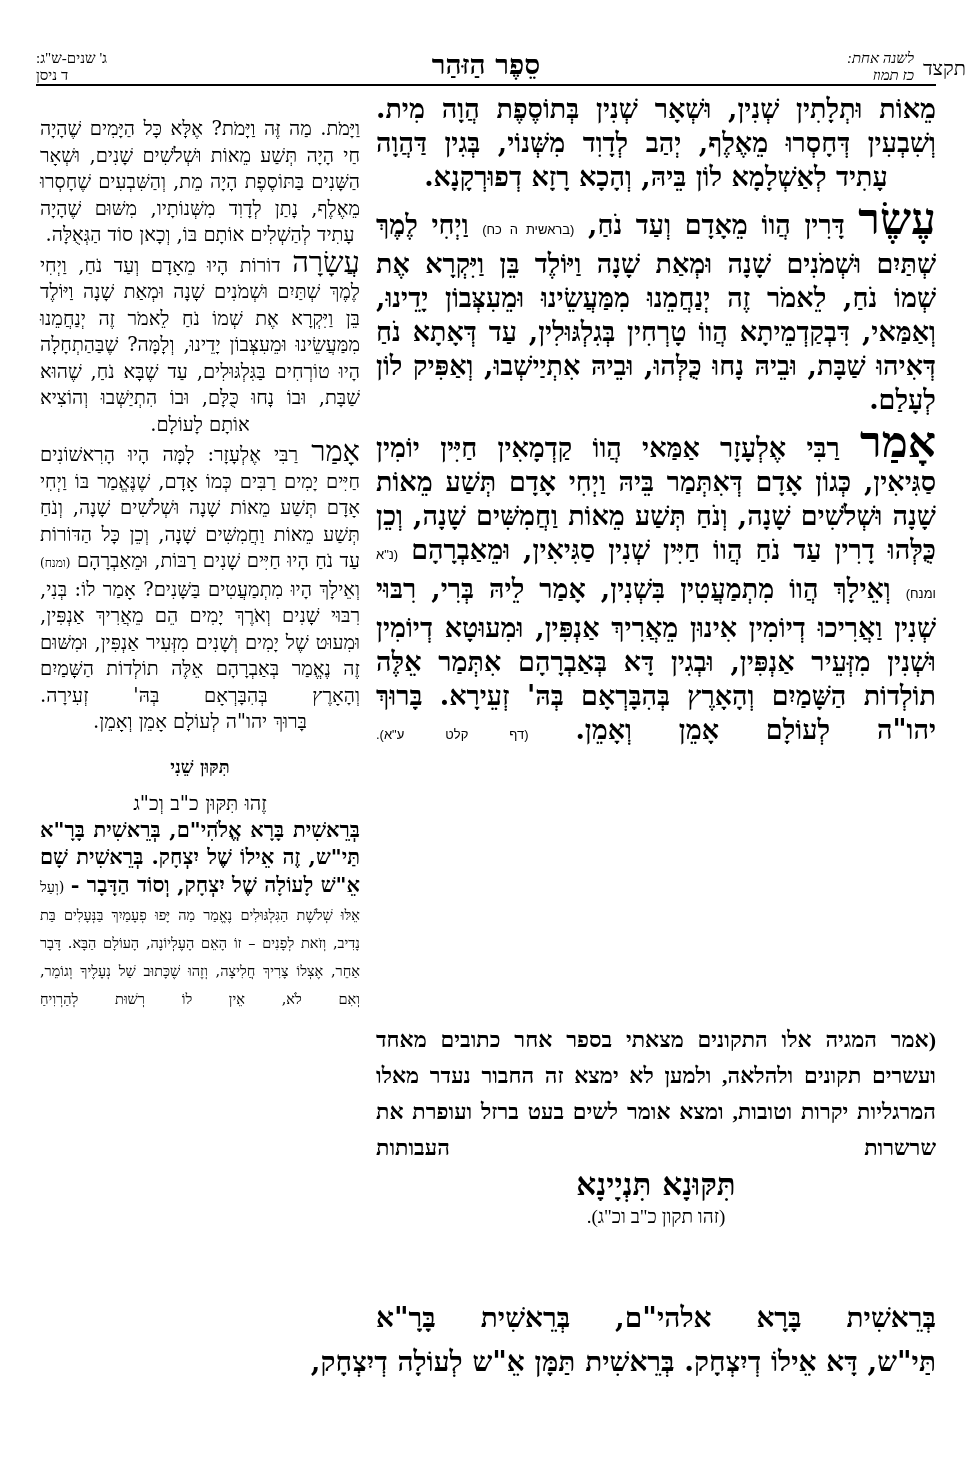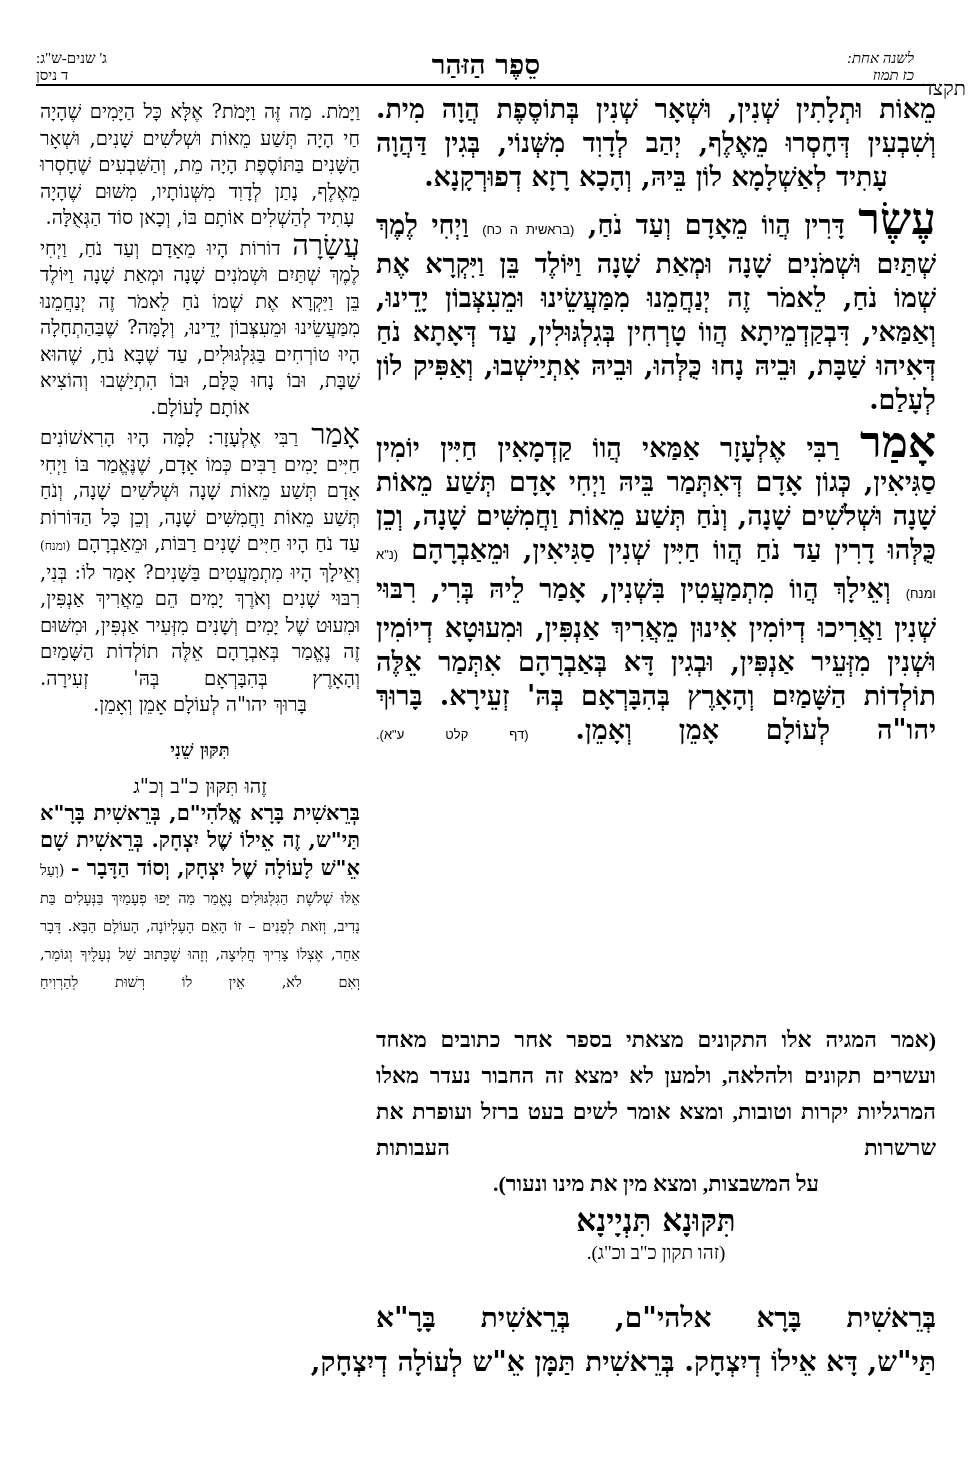--- a/index.html
+++ b/index.html
@@ -1,21 +1,21 @@
 <!DOCTYPE html>
 <html><head>
   <meta charset="utf-8">
   <style>
     html, body { margin: 0; padding: 0; background: #ffffff; }
     body { width: 980px; height: 1470px; overflow: hidden; position: relative; color: #000; }
     .page { position: absolute; left: 0; top: 0; width: 980px; height: 1470px; direction: rtl; }
 
     
     .hdr { position: absolute; top: 50px; left: 36px; width: 900px; height: 34px; border-bottom: 2px solid #000; }
-    .hdr .page-num { position: absolute; right: -30px; top: 6px; font-family: "DejaVu Serif", serif; font-size: 20px; margin-top: 20px; }
+    .hdr .page-num { position: absolute; right: -30px; top: 6px; font-family: "DejaVu Serif", serif; font-size: 20px; }
     .hdr .year-block { position: absolute; right: 22px; top: 0; font-family: "Liberation Serif", serif; font-size: 15px; line-height: 17px; text-align: right; font-style: italic; }
     .hdr .title { position: absolute; left: 0; right: 0; top: -2px; text-align: center; font-family: "DejaVu Serif", serif; font-size: 28px; font-weight: bold; }
     .hdr .three-year { position: absolute; left: 0; top: 0; font-family: "Liberation Serif", serif; font-size: 15px; line-height: 17px; text-align: left; direction: rtl; }
 
     
     .main { position: absolute; top: 92px; right: 44px; width: 560px; font-family: "DejaVu Serif", serif; font-weight: bold; font-size: 27px; line-height: 34px; text-align: justify; text-align-last: justify; }
     .main p { margin: 0 0 8px 0; }
     .main .center-last { text-align-last: center; }
     .main .ref { font-weight: normal; font-size: 13px; font-family: Liberation Sans, sans-serif; }
     .main .big-first { font-size: 44px; }
@@ -23,21 +23,21 @@
     .note { position: absolute; top: 1022px; right: 44px; width: 560px; font-family: "Liberation Serif", serif; font-weight: bold; font-size: 22px; line-height: 36px; text-align: justify; text-align-last: justify; }
     .note p { margin: 0; }
     .note .center { text-align: center; text-align-last: center; }
     .note .heading { text-align: center; text-align-last: center; font-family: "DejaVu Serif", serif; font-size: 31px; line-height: 36px; }
     .note .sub { text-align: center; text-align-last: center; font-weight: normal; font-size: 19px; line-height: 30px; }
 
     .tail { position: absolute; top: 1296px; right: 44px; width: 560px; font-family: "DejaVu Serif", serif; font-weight: bold; font-size: 28px; line-height: 44px; text-align: justify; text-align-last: justify; }
     .tail2 { position: absolute; top: 1340px; right: 44px; width: 900px; font-family: "DejaVu Serif", serif; font-weight: bold; font-size: 28px; line-height: 44px; text-align: justify; text-align-last: right; }
 
     
-    .side { position: absolute; top: 99px; left: 40px; width: 320px; font-family: "DejaVu Serif", serif; font-size: 19.5px; line-height: 26.5px; text-align: justify; text-align-last: justify; }
+    .side { position: absolute; top: 116px; left: 40px; width: 320px; font-family: "DejaVu Serif", serif; font-size: 19.5px; line-height: 26.5px; text-align: justify; text-align-last: justify; }
     .side p { margin: 0; }
     .side .center-last { text-align-last: center; }
     .side .first-word { font-weight: normal; font-size: 29px; }
     .side .small { font-size: 12px; }
     .side .heading2 { text-align: center; text-align-last: center; font-size: 18px; font-weight: bold; margin: 18px 0 10px 0; }
     .side .sub2 { text-align: center; text-align-last: center; font-size: 20px; }
     .side .bold-run { font-weight: bold; font-size: 21px; }
     .side .fine { font-size: 14.5px; line-height: 27px; }
   </style>
 </head>
@@ -59,21 +59,20 @@
   </div>
 
   <div class="main">
     <p class="center-last">מֵאוֹת וּתְלָתִין שְׁנִין, וּשְׁאָר שְׁנִין בְּתוֹסֶפֶת הֲוָה מִית. וְשִׁבְעִין דְּחָסְרוּ מֵאֶלֶף, יְהַב לְדָוִד מִשְּׁנוֹי, בְּגִין דַּהֲוָה עָתִיד לְאַשְׁלָמָא לוֹן בֵּיהּ, וְהָכָא רָזָא דְפוּרְקָנָא.</p>
     <p><span class="big-first">עֶשֶׂר</span> <span>דָּרִין הֲווֹ מֵאָדָם וְעַד נֹחַ,</span> <span class="ref">(בראשית ה כח)</span> <span>וַיְחִי לֶמֶךְ שְׁתַּיִם וּשְׁמֹנִים שָׁנָה וּמְאַת שָׁנָה וַיּוֹלֶד בֵּן וַיִּקְרָא אֶת שְׁמוֹ נֹחַ, לֵאמֹר זֶה יְנַחֲמֵנוּ מִמַּעֲשֵׂינוּ וּמֵעִצְּבוֹן יָדֵינוּ, וְאַמַּאי, דִּבְקַדְמֵיתָא הֲווֹ טָרְחִין בְּגִלְגּוּלִין, עַד דְּאָתָא נֹחַ דְּאִיהוּ שַׁבָּת, וּבֵיהּ נָחוּ כֻּלְּהוּ, וּבֵיהּ אִתְיַישְׁבוּ, וְאַפִּיק לוֹן לְעָלַם.</span></p>
     <p><span class="big-first">אָמַר</span> <span>רַבִּי אֶלְעָזָר אַמַּאי הֲווֹ קַדְמָאִין חַיִּין יוֹמִין סַגִּיאִין, כְּגוֹן אָדָם דְּאִתְּמַר בֵּיהּ וַיְחִי אָדָם תְּשַׁע מֵאוֹת שָׁנָה וּשְׁלֹשִׁים שָׁנָה, וְנֹחַ תְּשַׁע מֵאוֹת וַחֲמִשִּׁים שָׁנָה, וְכֵן כֻּלְּהוּ דָרִין עַד נֹחַ הֲווֹ חַיִּין שְׁנִין סַגִּיאִין, וּמֵאַבְרָהָם</span> <span class="ref">(נ"א ומנח)</span> <span>וְאֵילָךְ הֲווֹ מִתְמַעֲטִין בִּשְׁנִין, אָמַר לֵיהּ בְּרִי, רִבּוּי שְׁנִין וַאֲרִיכוּ דְיוֹמִין אִינוּן מֵאֲרִיךְ אַנְפִּין, וּמִעוּטָא דְיוֹמִין וּשְׁנִין מִזְּעֵיר אַנְפִּין, וּבְגִין דָּא בְּאַבְרָהָם אִתְּמַר אֵלֶּה תוֹלְדוֹת הַשָּׁמַיִם וְהָאָרֶץ בְּהִבָּרְאָם בְּהּ' זְעֵירָא. בָּרוּךְ יהו"ה לְעוֹלָם אָמֵן וְאָמֵן.</span> <span class="ref">(דף קלט ע"א).</span></p>
   </div>
 
   <div class="note">
     <p>(אמר המגיה אלו התקונים מצאתי בספר אחר כתובים מאחד ועשרים תקונים ולהלאה, ולמען לא ימצא זה החבור נעדר מאלו המרגליות יקרות וטובות, ומצא אומר לשים בעט ברזל ועופרת את שרשרות העבותות</p>
-    <p class="center">על המשבצות, ומצא מין את מינו ונעור).</p>
     <p class="heading">תִּקּוּנָא תִּנְיָינָא</p>
     <p class="sub">(זהו תקון כ"ב וכ"ג).</p>
   </div>
 
   <div class="tail">בְּרֵאשִׁית בָּרָא אלהי"ם, בְּרֵאשִׁית בָּרָ"א</div>
   <div class="tail2">תַּי"ש, דָּא אֵילוֹ דְיִצְחָק. בְּרֵאשִׁית תַּמָּן אֵ"ש לְעוֹלָה דְיִצְחָק,</div>
 
   <div class="side">
     <p class="center-last">וַיָּמֹת. מַה זֶּה וַיָּמֹת? אֶלָּא כָּל הַיָּמִים שֶׁהָיָה חַי הָיָה תְּשַׁע מֵאוֹת וּשְׁלֹשִׁים שָׁנִים, וּשְׁאָר הַשָּׁנִים בַּתּוֹסֶפֶת הָיָה מֵת, וְהַשִּׁבְעִים שֶׁחָסְרוּ מֵאֶלֶף, נָתַן לְדָוִד מִשְּׁנוֹתָיו, מִשּׁוּם שֶׁהָיָה עָתִיד לְהַשְׁלִים אוֹתָם בּוֹ, וְכָאן סוֹד הַגְּאֻלָּה.</p>
     <p class="center-last"><span class="first-word">עֲשָׂרָה</span> <span>דוֹרוֹת הָיוּ מֵאָדָם וְעַד נֹחַ, וַיְחִי לֶמֶךְ שְׁתַּיִם וּשְׁמֹנִים שָׁנָה וּמְאַת שָׁנָה וַיּוֹלֶד בֵּן וַיִּקְרָא אֶת שְׁמוֹ נֹחַ לֵאמֹר זֶה יְנַחֲמֵנוּ מִמַּעֲשֵׂינוּ וּמֵעִצְּבוֹן יָדֵינוּ, וְלָמָּה? שֶׁבַּהַתְחָלָה הָיוּ טוֹרְחִים בַּגִּלְגּוּלִים, עַד שֶׁבָּא נֹחַ, שֶׁהוּא שַׁבָּת, וּבוֹ נָחוּ כֻּלָּם, וּבוֹ הִתְיַשְּׁבוּ וְהוֹצִיא אוֹתָם לָעוֹלָם.</span></p>

